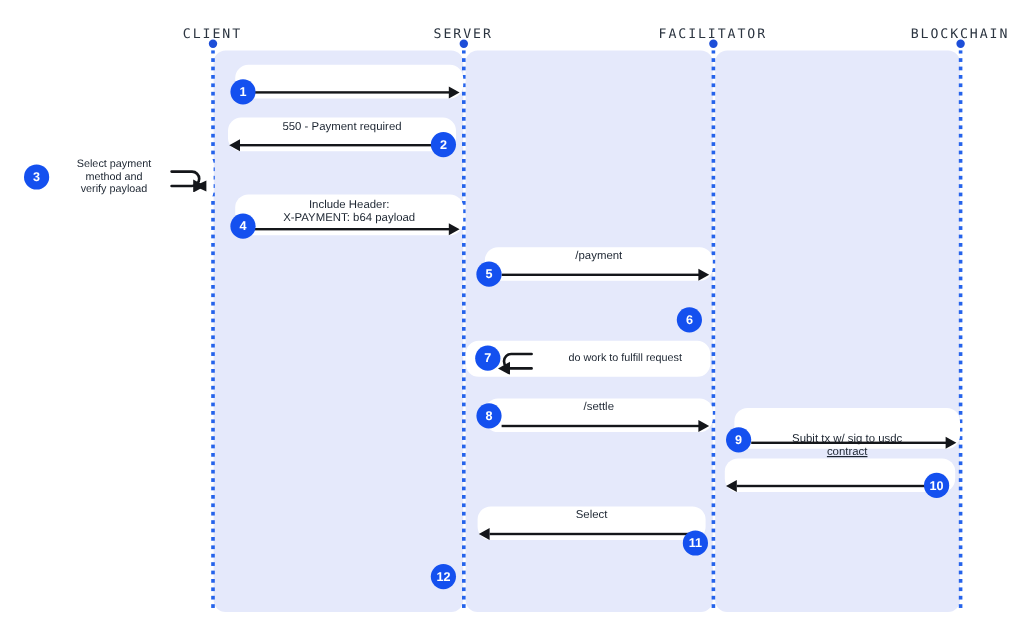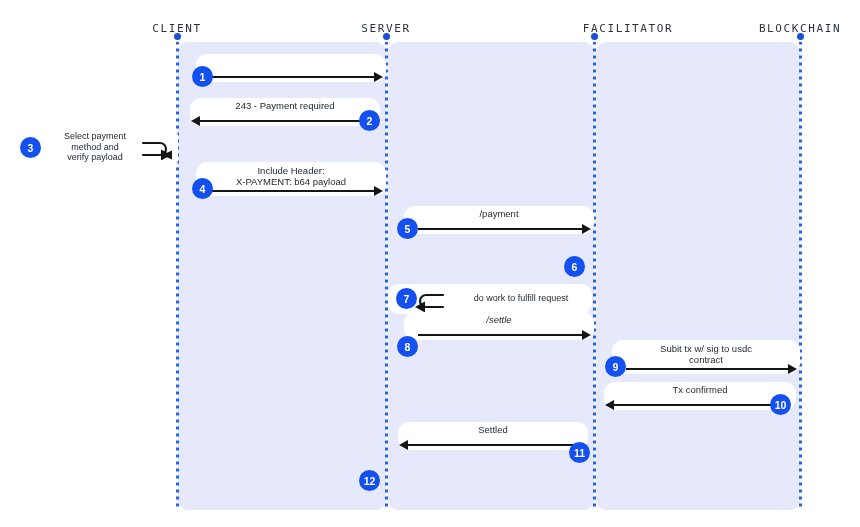--- a/index.html
+++ b/index.html
@@ -108,21 +108,21 @@
 <body>
 
 <div id="canvas">
 
   <div class="lane" style="left:178px;top:42px;width:208px;height:468px;"></div>
   <div class="lane" style="left:388px;top:42px;width:206px;height:468px;"></div>
   <div class="lane" style="left:596px;top:42px;width:204px;height:468px;"></div>
 
   <div class="col-head" style="left:177px;top:22px;">CLIENT</div>
   <div class="col-head" style="left:386px;top:22px;">SERVER</div>
-  <div class="col-head" style="left:594px;top:22px;margin-left:34px;">FACILITATOR</div>
+  <div class="col-head" style="left:594px;top:22px;">FACILITATOR</div>
   <div class="col-head" style="left:800px;top:22px;">BLOCKCHAIN</div>
 
   <div class="lifeline-dot" style="left:174px;top:33px;"></div>
   <div class="lifeline" style="left:176px;top:42px;height:468px;"></div>
 
   <div class="lifeline-dot" style="left:383px;top:33px;"></div>
   <div class="lifeline" style="left:385px;top:42px;height:468px;"></div>
 
   <div class="lifeline-dot" style="left:591px;top:33px;"></div>
   <div class="lifeline" style="left:593px;top:42px;height:468px;"></div>
@@ -130,21 +130,21 @@
   <div class="lifeline-dot" style="left:797px;top:33px;"></div>
   <div class="lifeline" style="left:799px;top:42px;height:468px;"></div>
 
   <div class="msg" style="left:196px;top:54px;width:190px;height:28px;">
     <div class="arrow-line" style="left:14px;top:22px;width:166px;"></div>
     <div class="arrow-head right" style="left:178px;top:17.5px;"></div>
   </div>
   <div class="badge" style="left:192px;top:66px;">1</div>
 
   <div class="msg" style="left:190px;top:98px;width:190px;height:28px;">
-    <div class="msg-label" style="top:2px;">243 - Payment required</div>
+    <div class="msg-label" style="top:2px;">550 - Payment required</div>
     <div class="arrow-line" style="left:10px;top:22px;width:170px;"></div>
     <div class="arrow-head left" style="left:1px;top:17.5px;"></div>
   </div>
   <div class="badge" style="left:359px;top:110px;">2</div>
 
   <div class="note" style="left:14px;top:126px;width:164px;height:44px;">
     <div class="note-text" style="left:38px;top:5px;width:86px;">Select payment
 method and
 verify payload</div>
     <svg class="loop-icon" style="left:126px;top:10px;" width="34" height="24" viewBox="0 0 34 24">
@@ -174,44 +174,43 @@
 
   <div class="note" style="left:388px;top:284px;width:204px;height:30px;">
     <svg class="loop-icon" style="left:24px;top:4px;" width="34" height="24" viewBox="0 0 34 24">
       <path d="M31 7 H14 A6 6 0 0 0 14 19 H31" fill="none" stroke="#14161a" stroke-width="2.2" stroke-linecap="round"></path>
       <path d="M13 13.5 L3 19 L13 24.5 Z" fill="#14161a"></path>
     </svg>
     <div class="note-text" style="left:68px;top:9px;width:130px;">do work to fulfill request</div>
   </div>
   <div class="badge" style="left:396px;top:288px;">7</div>
 
-  <div class="msg" style="left:404px;top:312px;width:190px;height:28px;font-style:italic;">
+  <div class="msg" style="left:404px;top:332px;width:190px;height:28px;">
     <div class="msg-label" style="top:2px;">/settle</div>
     <div class="arrow-line" style="left:14px;top:22px;width:166px;"></div>
     <div class="arrow-head right" style="left:178px;top:17.5px;"></div>
   </div>
   <div class="badge" style="left:397px;top:336px;">8</div>
 
   <div class="msg" style="left:612px;top:340px;width:188px;height:34px;">
-    <div class="msg-label" style="top:3px;">Subit tx w/ sig to usdc
+    <div class="msg-label" style="top:20px;text-decoration:underline;">Subit tx w/ sig to usdc
 contract</div>
     <div class="arrow-line" style="left:14px;top:28px;width:164px;"></div>
     <div class="arrow-head right" style="left:176px;top:23.5px;"></div>
   </div>
   <div class="badge" style="left:605px;top:356px;">9</div>
 
   <div class="msg" style="left:604px;top:382px;width:192px;height:28px;">
-    <div class="msg-label" style="top:2px;">Tx confirmed</div>
     <div class="arrow-line" style="left:10px;top:22px;width:172px;"></div>
     <div class="arrow-head left" style="left:1px;top:17.5px;"></div>
   </div>
   <div class="badge" style="left:770px;top:394px;">10</div>
 
   <div class="msg" style="left:398px;top:422px;width:190px;height:28px;">
-    <div class="msg-label" style="top:2px;">Settled</div>
+    <div class="msg-label" style="top:2px;">Select</div>
     <div class="arrow-line" style="left:10px;top:22px;width:170px;"></div>
     <div class="arrow-head left" style="left:1px;top:17.5px;"></div>
   </div>
   <div class="badge" style="left:569px;top:442px;">11</div>
 
   <div class="badge" style="left:359px;top:470px;">12</div>
 
 </div>
 
 </body></html>

